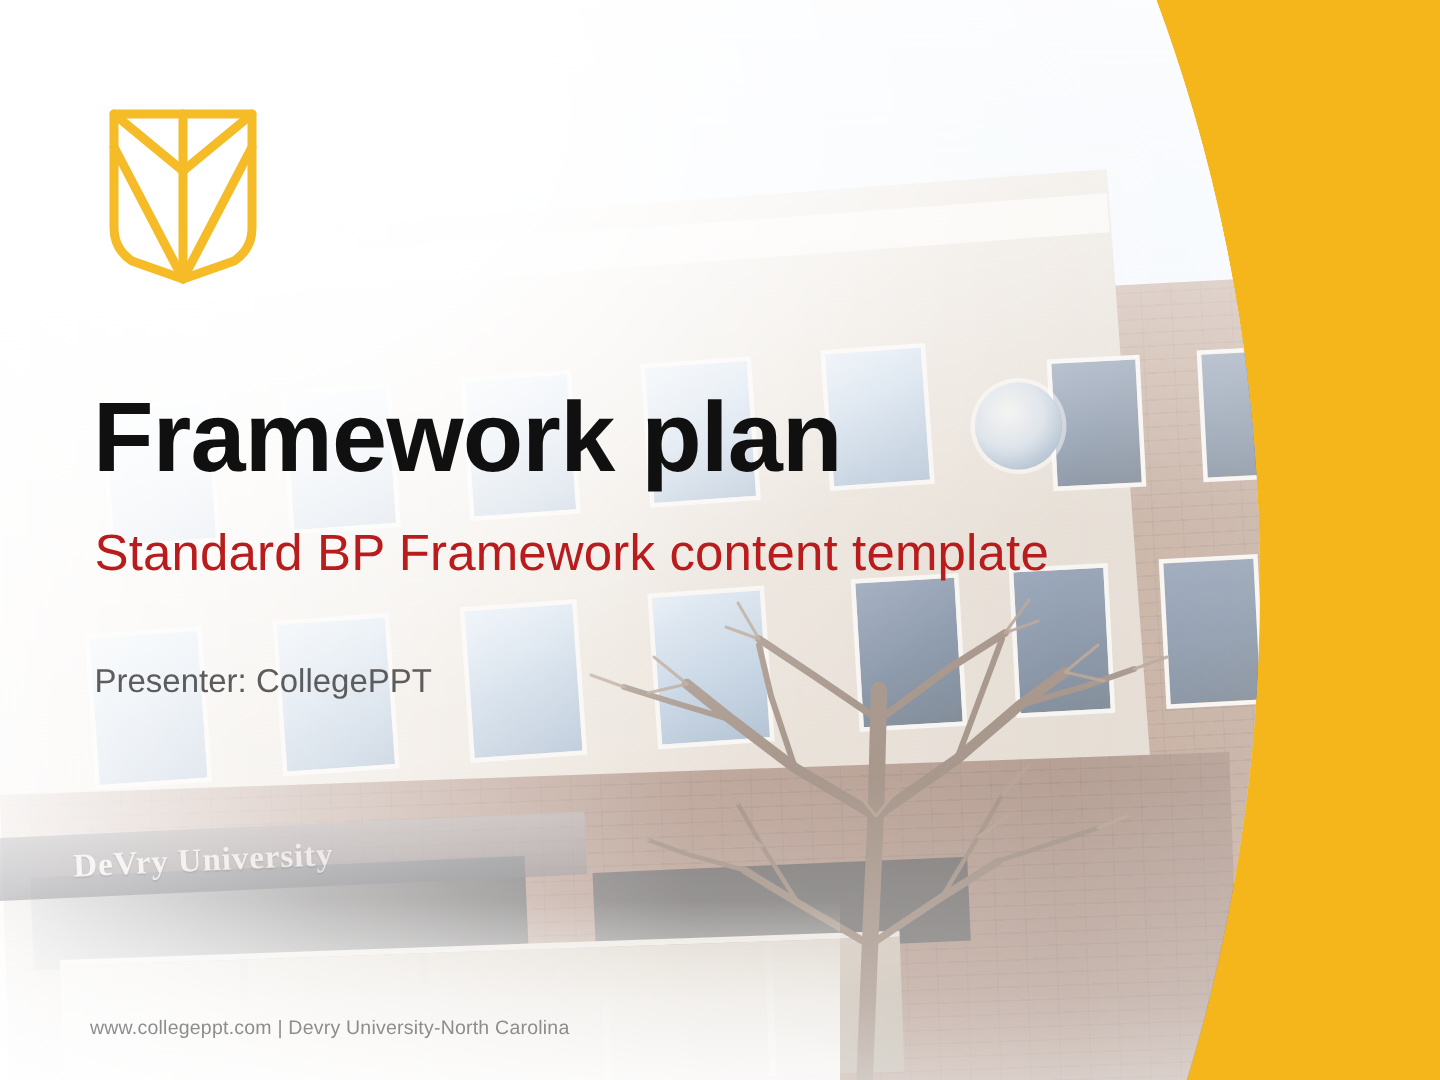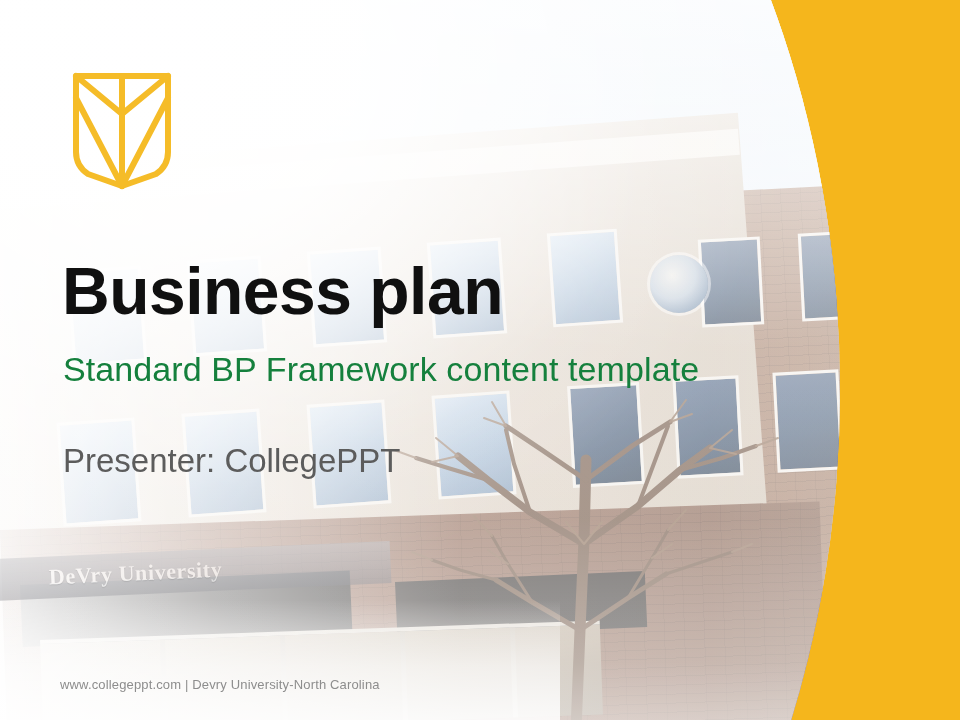--- a/index.html
+++ b/index.html
@@ -273,34 +273,34 @@
   }
 
   .subtitle {
     position: absolute;
     left: 63px;
     top: 352px;
     margin: 0;
     font-size: 34px;
     line-height: 1.0;
     font-weight: 400;
-    color: #15803d;
+    color: #b91c1c;
     letter-spacing: .1px;
     white-space: nowrap;
   }
 
   .meta {
     position: absolute;
     left: 63px;
     top: 440px;
     margin: 0;
   }
   .meta-line {
     margin: 0 0 9px 0;
-    font-size: 33px;
+    font-size: 22px;
     line-height: 1.28;
     font-weight: 400;
     color: #5c5c5c;
     white-space: nowrap;
   }
 
   .footer {
     position: absolute;
     left: 60px;
     top: 678px;
@@ -423,21 +423,21 @@
 
         <path d="M102 8 L56 46"></path>
         <path d="M102 30 L56 118"></path>
 
         <path d="M10 8 L56 46"></path>
         <path d="M10 30 L56 118"></path>
       </g>
     </svg>
   </div>
 
-  <h1 class="title">Business plan</h1>
+  <h1 class="title">Framework plan</h1>
 
   <p class="subtitle">Standard BP Framework content template</p>
 
   <div class="meta">
     <p class="meta-line">Presenter: CollegePPT</p>
   </div>
 
   <p class="footer">www.collegeppt.com | Devry University-North Carolina</p>
 
 </div>

